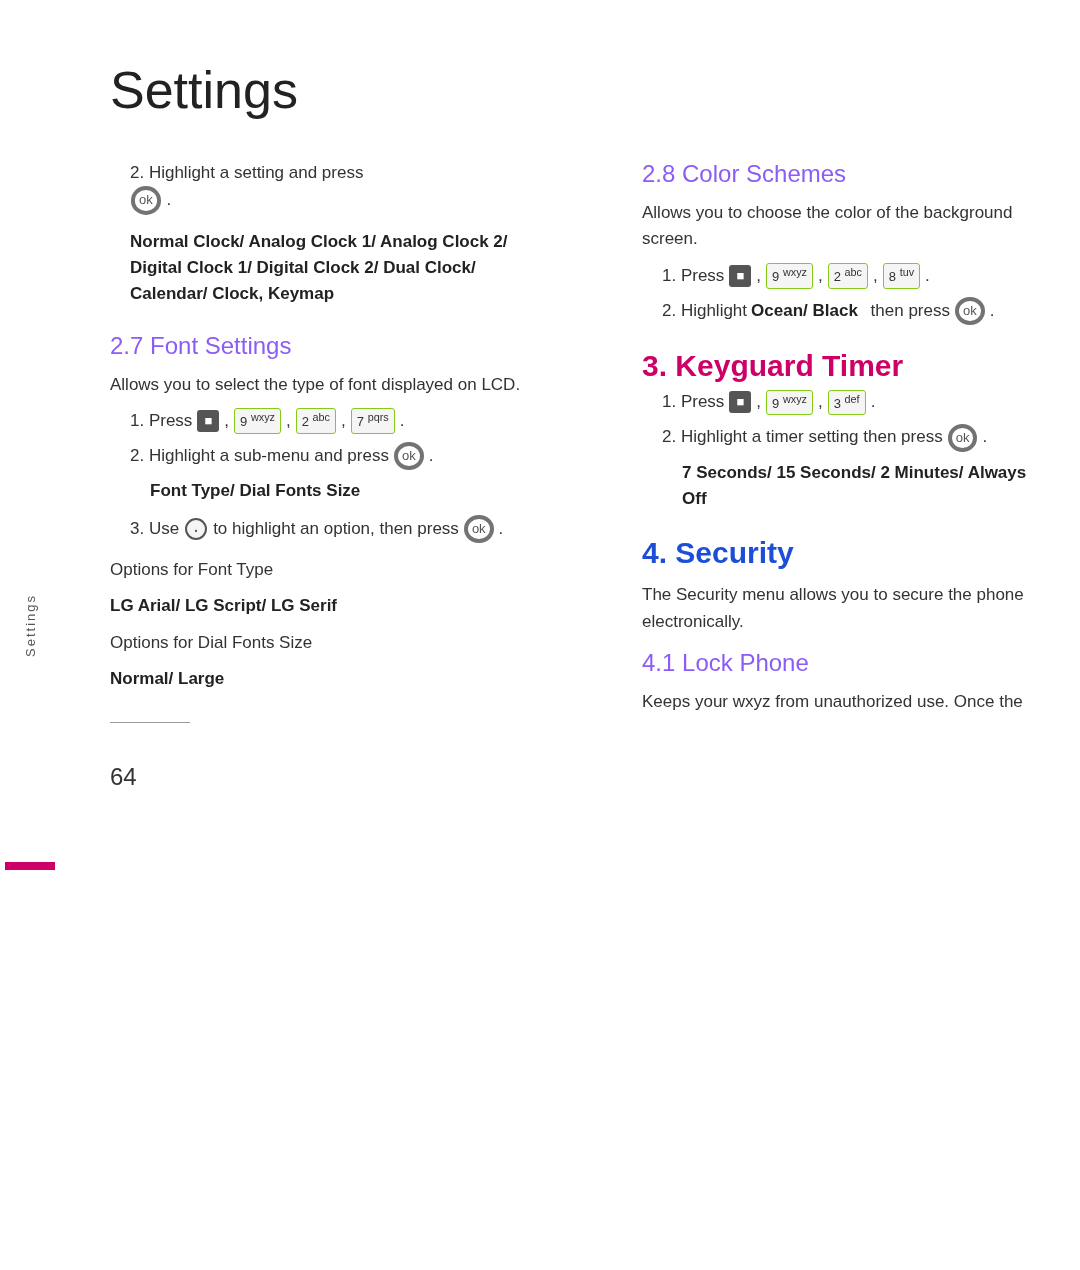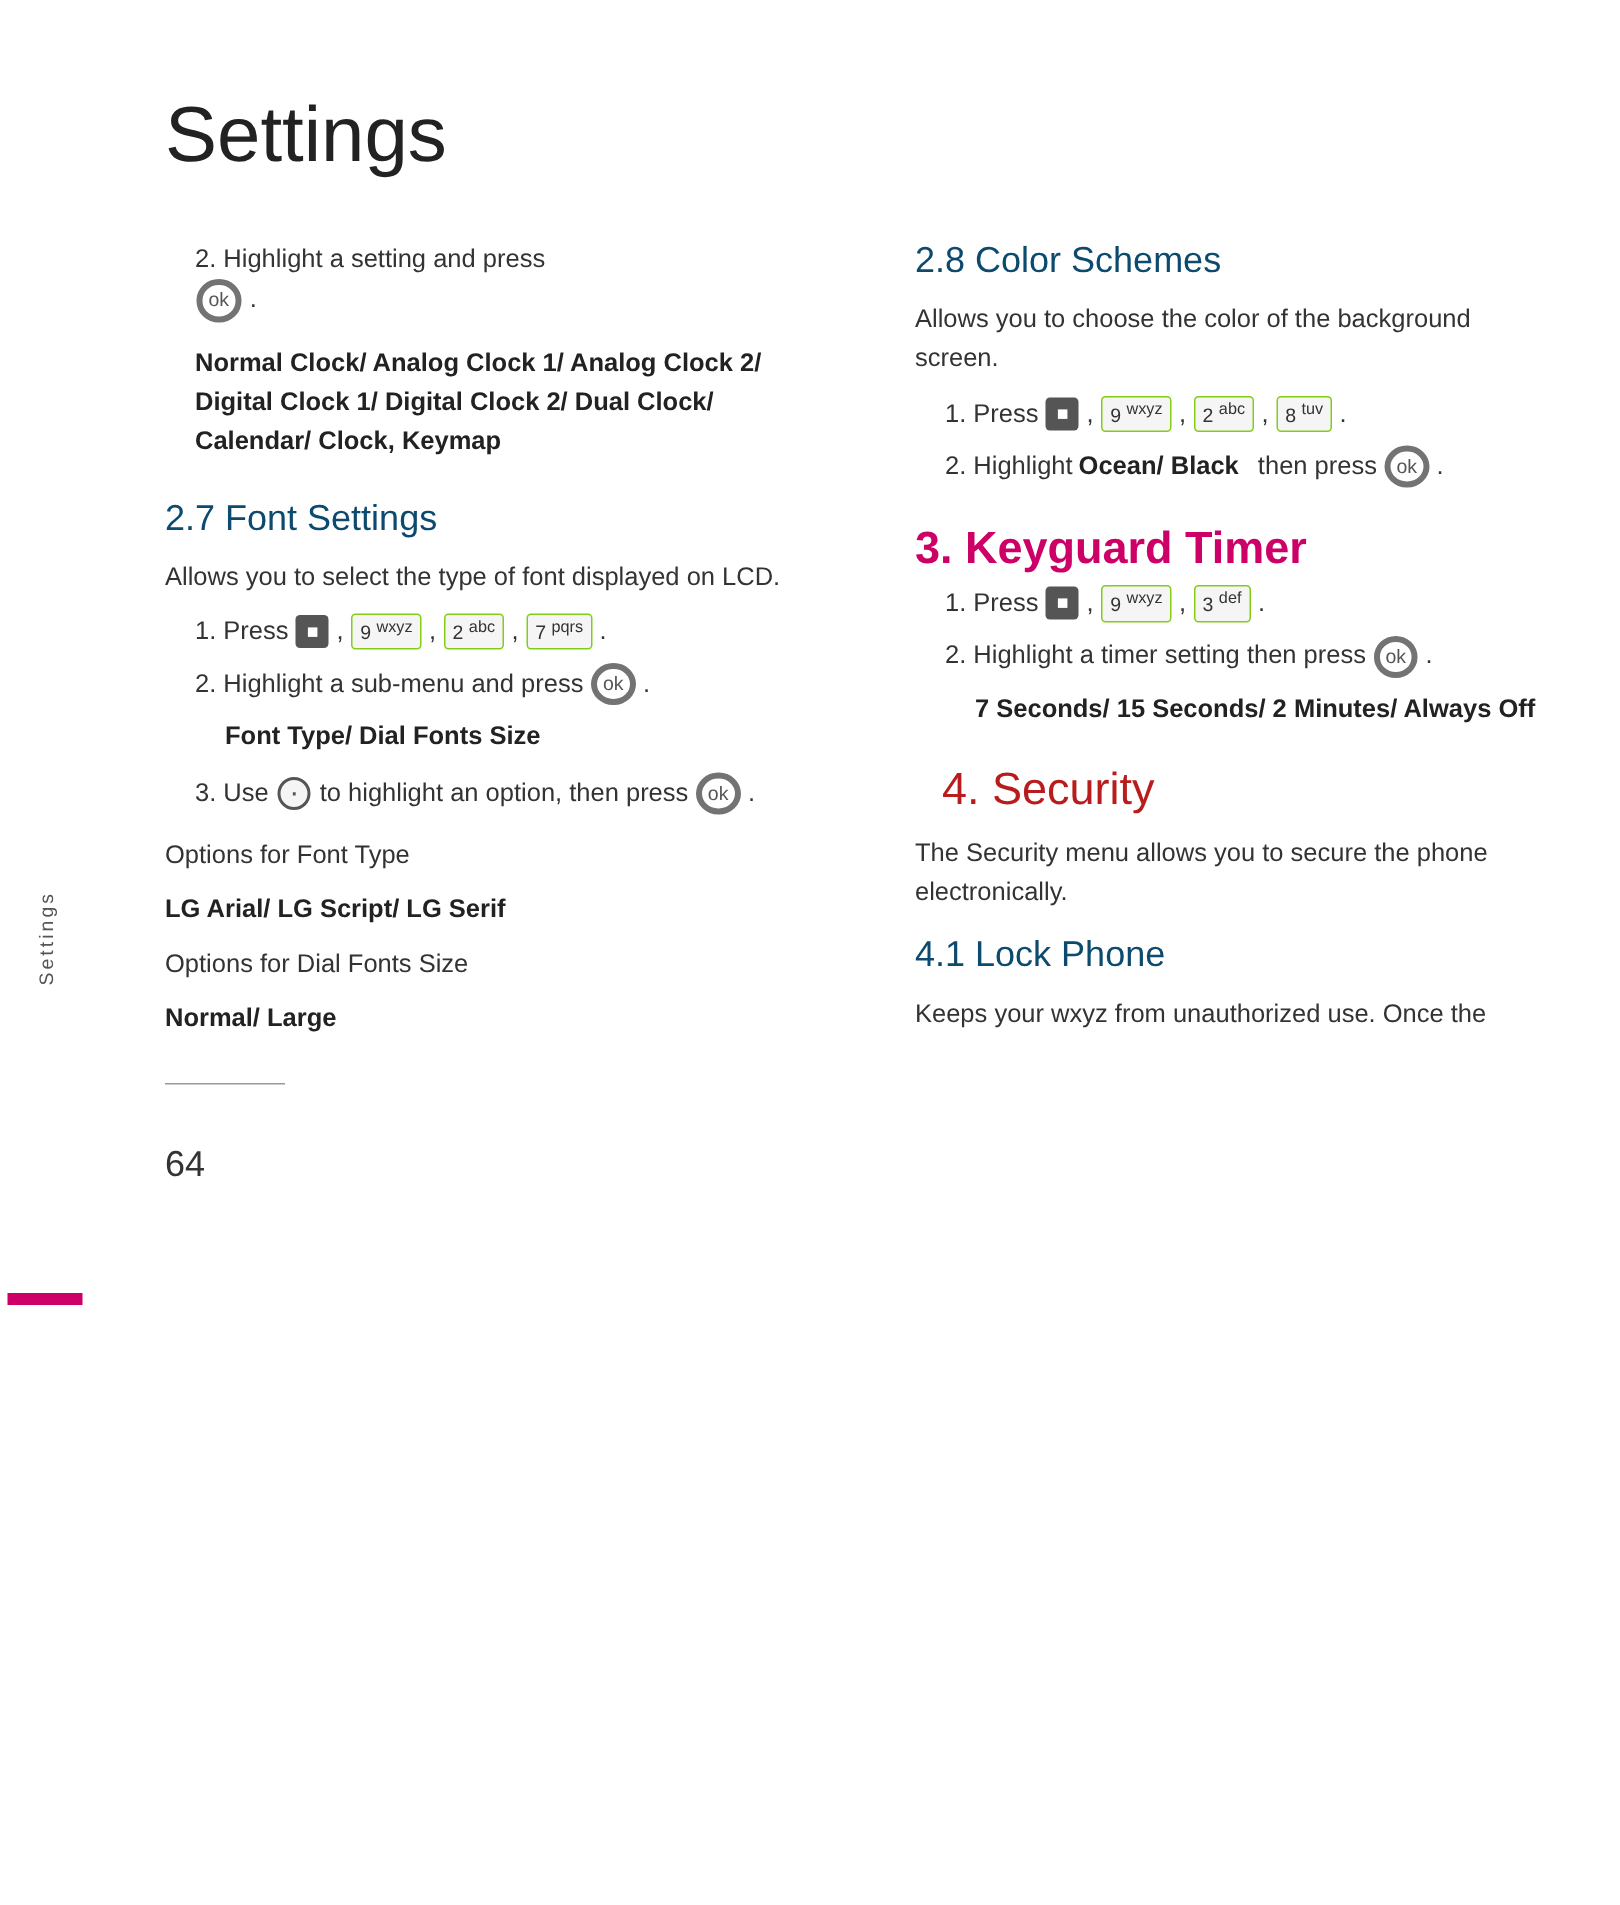--- a/index.html
+++ b/index.html
@@ -65,56 +65,55 @@
       font-size: 52px;
       font-weight: 300;
       color: #222;
       margin-bottom: 40px;
       font-family: Arial, Helvetica, sans-serif;
     }
 
     
     .two-col {
       display: flex;
-      gap: 60px;
+      gap: 92px;
       flex: 1;
     }
 
     .left-col {
       width: 440px;
       flex-shrink: 0;
     }
 
     .right-col {
       flex: 1;
     }
 
     
     .section-heading-pink {
-      color: #0c4a6e;
+      color: #8b5cf6;
       font-size: 24px;
       font-weight: 400;
       margin-bottom: 12px;
       margin-top: 30px;
     }
 
     .section-heading-pink-large {
       color: #cc0066;
       font-size: 30px;
       font-weight: 700;
       margin-top: 30px;
     }
 
     .section-heading-black-large {
-      color: #b91c1c;
+      color: #1d4ed8;
       font-size: 30px;
-      font-weight: 400;
+      font-weight: 700;
       margin-bottom: 12px;
       margin-top: 30px;
-      margin-left: 18px;
     }
 
     
     .body-text {
       font-size: 17px;
       color: #333;
       line-height: 1.55;
       margin-bottom: 10px;
     }
 

